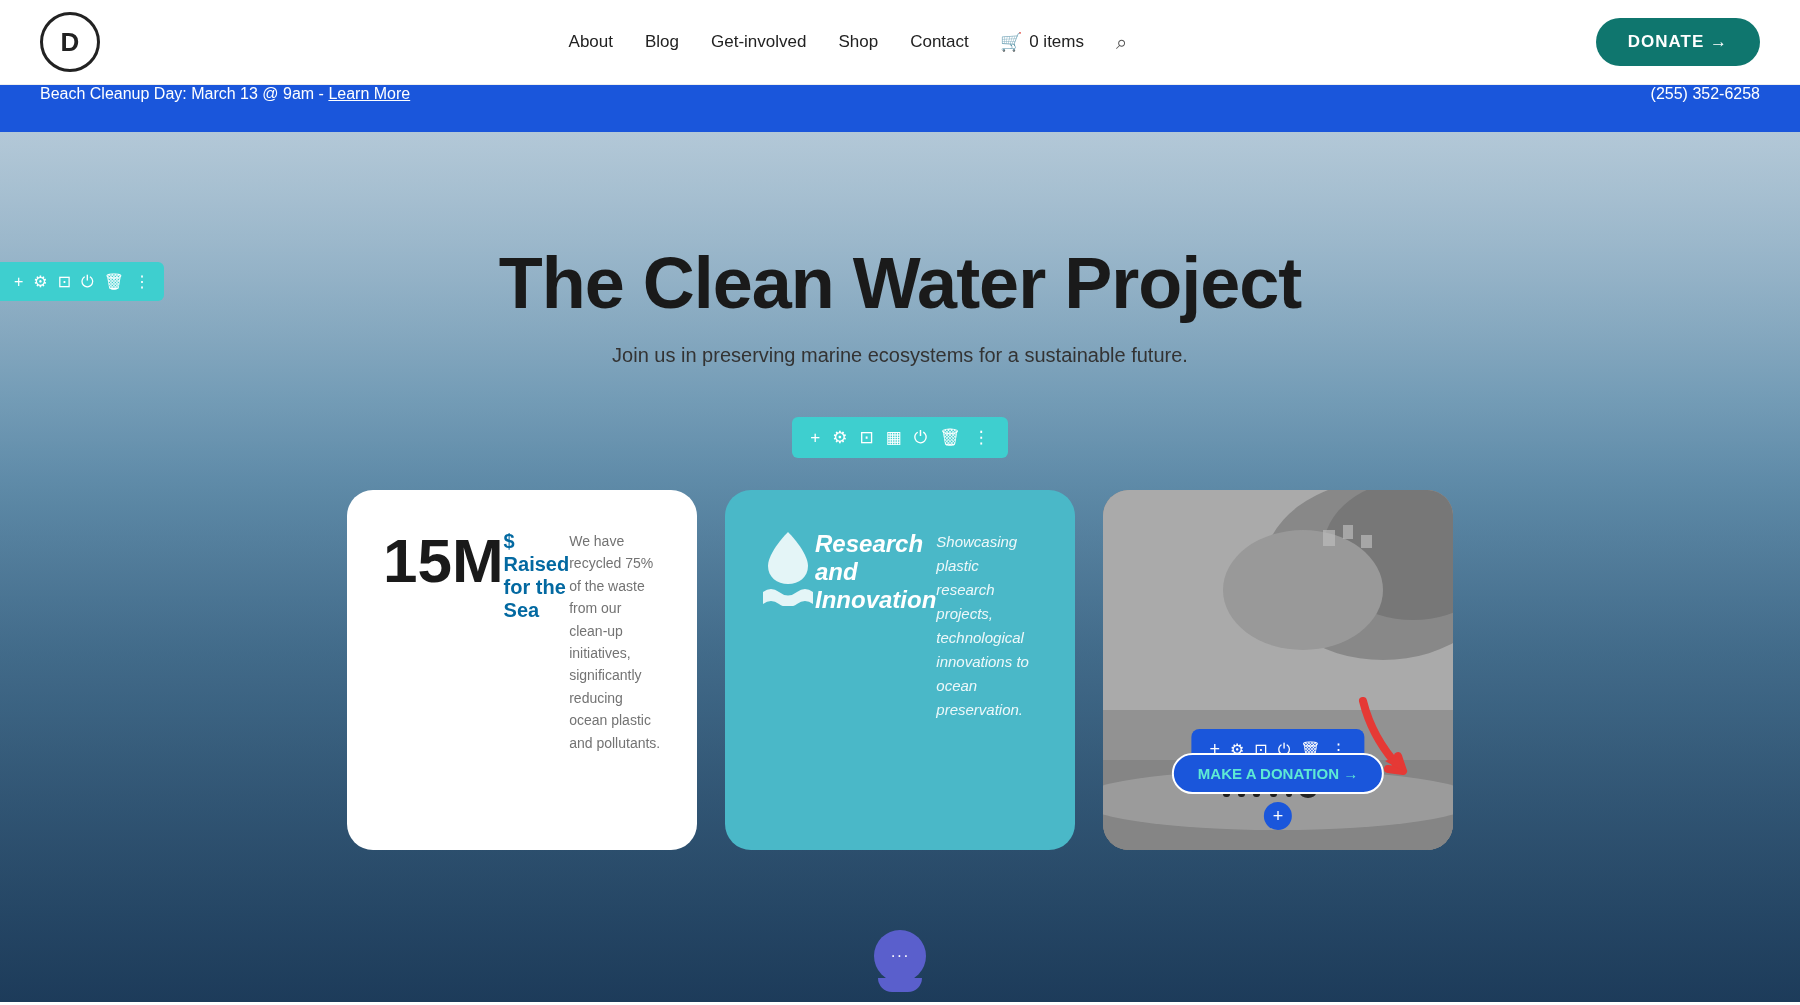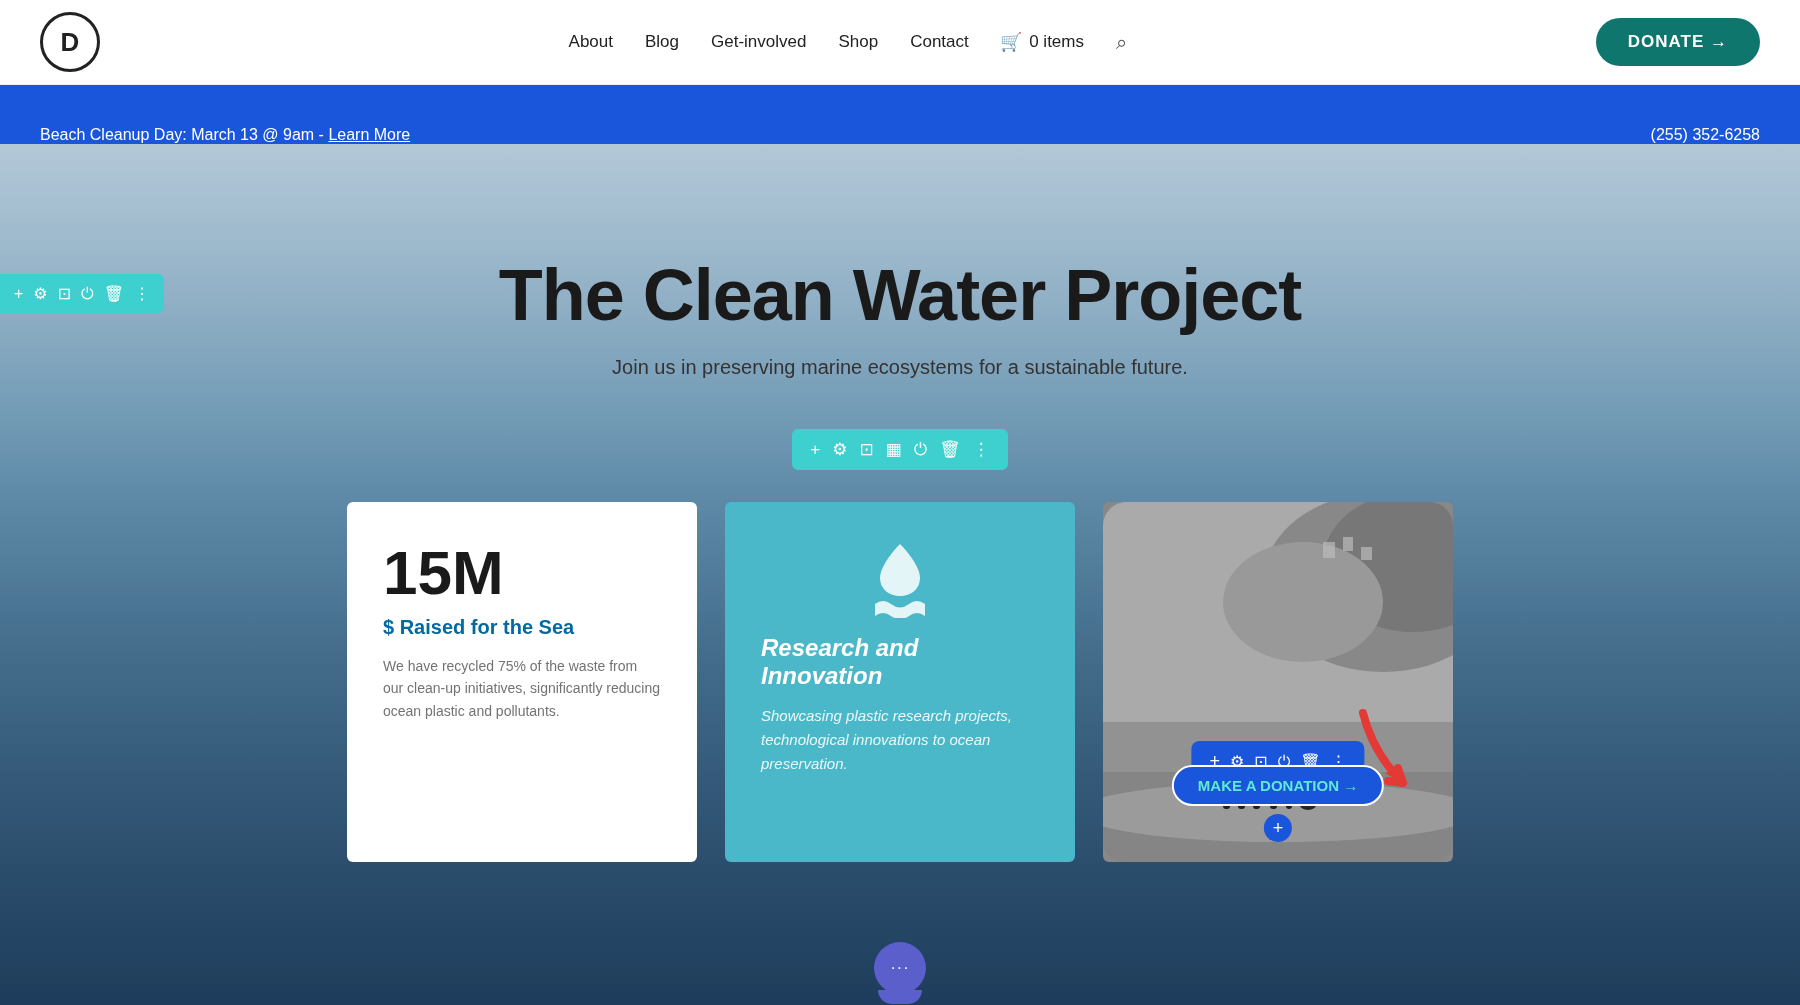--- a/index.html
+++ b/index.html
@@ -32,22 +32,22 @@
     .search-icon { font-size: 20px; color: #555; cursor: pointer; }
     .donate-btn {
       background: #0f766e; color: #fff; border: none; border-radius: 30px;
       padding: 14px 32px; font-size: 17px; font-weight: 600; cursor: pointer;
       letter-spacing: 1px; display: flex; align-items: flex-end; gap: 8px;
     }
 
     
     .announcement-bar {
       background: #1a56db; color: #fff;
-      display: flex; align-items: flex-end; justify-content: space-between;
-      padding: 0 40px; height: 59px; font-size: 16px;
+      display: flex; align-items: flex-start; justify-content: space-between;
+      padding: 0 40px; height: 47px; font-size: 16px;
     }
     .announcement-link { color: #fff; text-decoration: underline; cursor: pointer; }
     .announcement-phone { font-size: 16px; }
 
     
     .editor-toolbar-top {
       position: absolute; top: 130px; left: 0; z-index: 20;
       background: #3ecfcf; border-radius: 0 6px 6px 0;
       display: flex; align-items: center; gap: 10px; padding: 10px 14px;
     }
@@ -86,23 +86,23 @@
 
     
     .cards-row {
       position: relative; z-index: 5;
       display: flex; gap: 28px; margin-top: 32px;
       padding: 0 80px;
     }
 
     
     .card {
-      border-radius: 6px; padding: 40px 36px;
+      border-radius: 26px; padding: 40px 36px;
       width: 350px; min-height: 360px;
-      display: flex; flex-direction: column;
+      display: flex; 
     }
     .card-white { background: #fff; }
     .card-teal { background: #4ab8c8; color: #fff; font-style: italic; }
     .card-image { background: #888; overflow: hidden; position: relative; }
 
     .card-stat {
       font-size: 62px; font-weight: 700; color: #1a1a1a; line-height: 1;
       margin-bottom: 12px;
     }
     .card-subtitle-blue {

